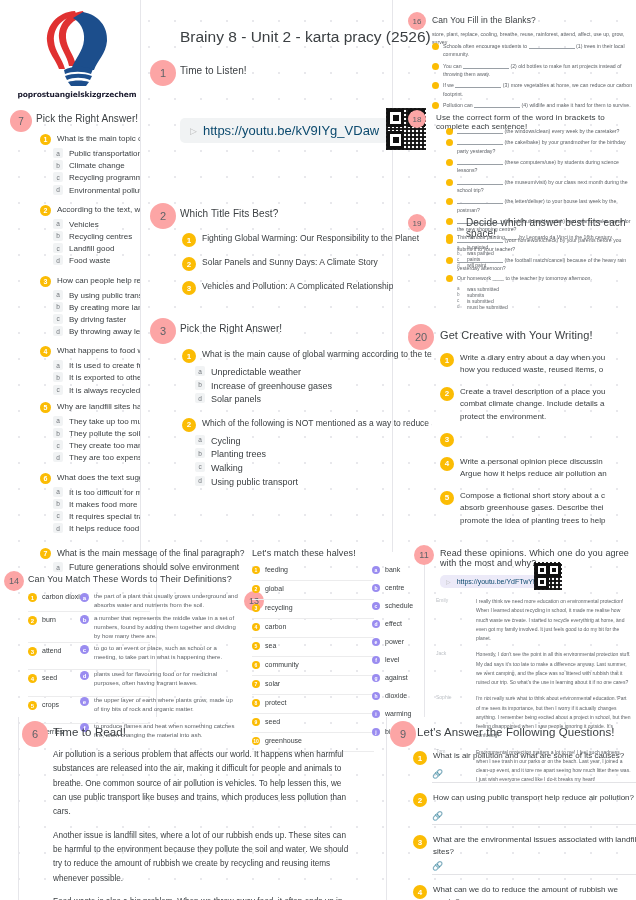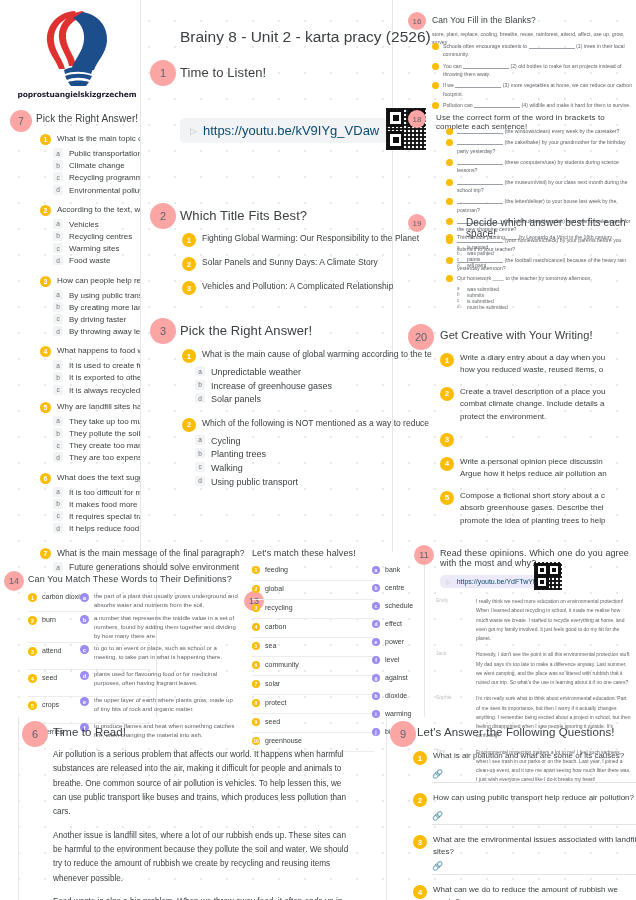--- a/index.html
+++ b/index.html
@@ -18,21 +18,21 @@
     pointer-events:none;
   }
   .panel{position:absolute;background:#fff;}
   .vrule{position:absolute;width:1px;background:#e6e6ea;}
   .sect-num{
     position:absolute;width:26px;height:26px;border-radius:50%;
     background:#fca5a5;color:#5f6368;
     display:flex;align-items:center;justify-content:center;
     font-size:11px;font-weight:400;
   }
-  .sect-title{font-size:13px;color:#3c4043;font-weight:400;letter-spacing:.1px;}
+  .sect-title{font-size:10px;color:#3c4043;font-weight:400;letter-spacing:.1px;}
 
   .qrow{display:flex;align-items:flex-start;gap:6px;margin-bottom:3px;}
   .bullet{
     flex:0 0 auto;width:11px;height:11px;border-radius:50%;
     background:#fbbc04;color:#fff;font-size:7px;
     display:flex;align-items:center;justify-content:center;
     margin-top:1px;font-weight:700;
   }
   .bullet.purple{background:#9a8cf0;}
   .bullet.big{width:14px;height:14px;font-size:8px;}
@@ -237,21 +237,21 @@
   <div class="opt">
       <span class="optlabel">a</span>
       <span class="opttext nowrap-clip">Vehicles</span>
     </div>
   <div class="opt">
       <span class="optlabel">b</span>
       <span class="opttext nowrap-clip">Recycling centres</span>
     </div>
   <div class="opt">
       <span class="optlabel">c</span>
-      <span class="opttext nowrap-clip">Warming sites</span>
+      <span class="opttext nowrap-clip">Landfill good</span>
     </div>
   <div class="opt">
       <span class="optlabel">d</span>
       <span class="opttext nowrap-clip">Food waste</span>
     </div>
 
   <div class="qrow" style="margin-top:8px;">
       <span class="bullet">3</span>
       <span class="qtext nowrap-clip">How can people help red</span>
     </div>

